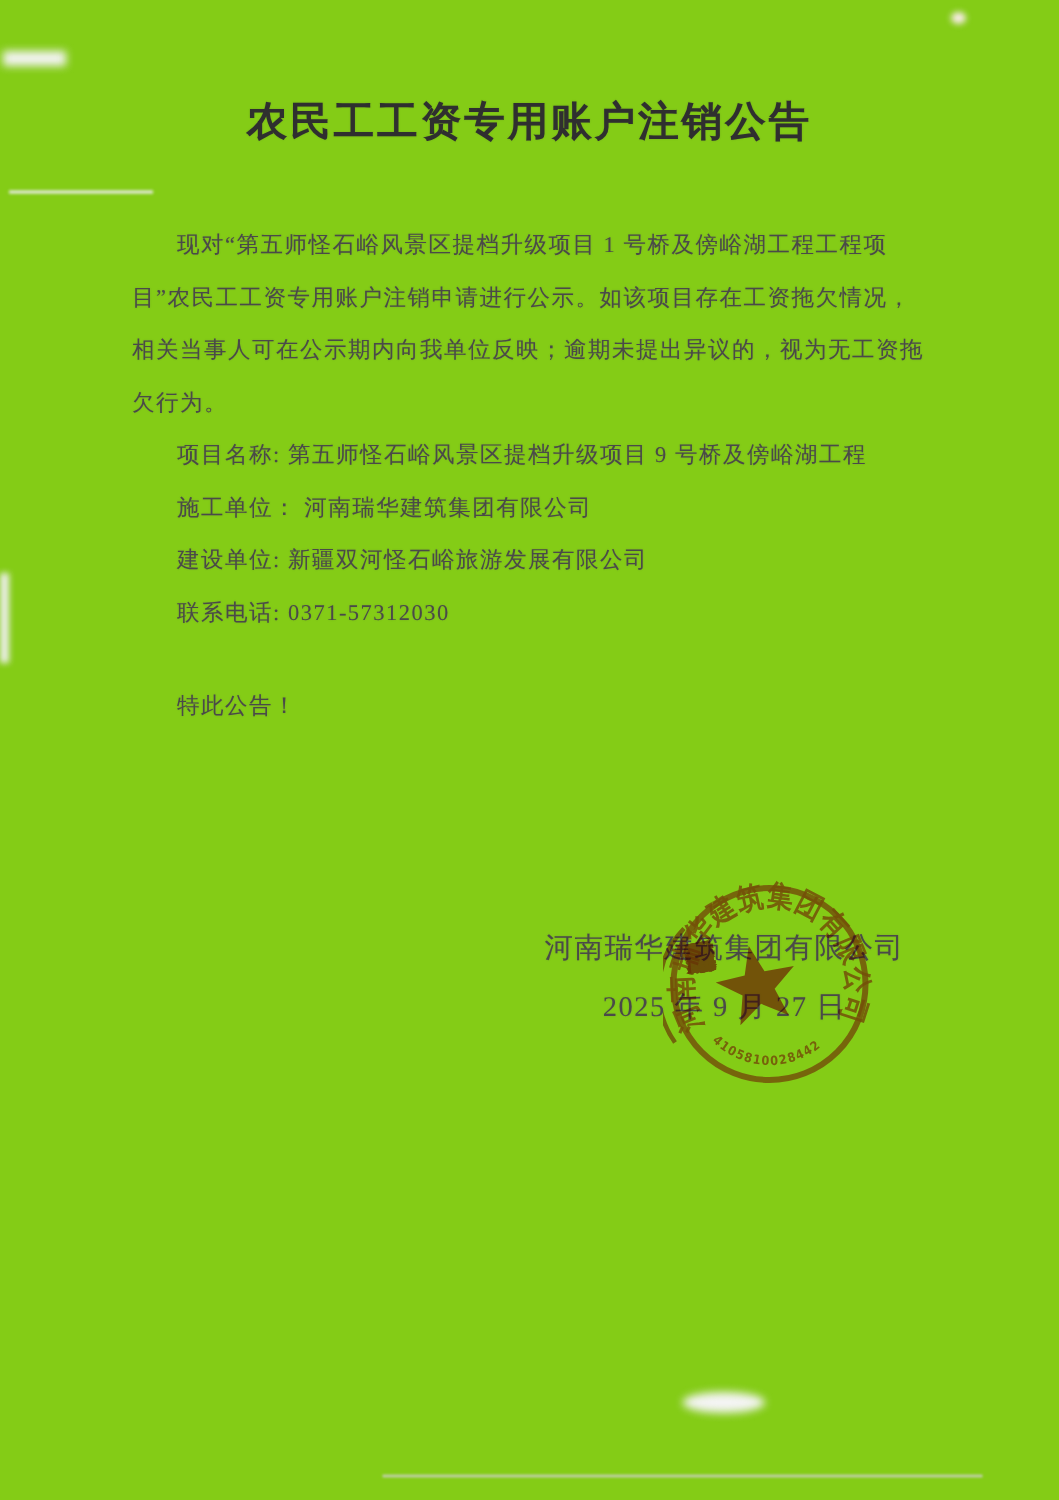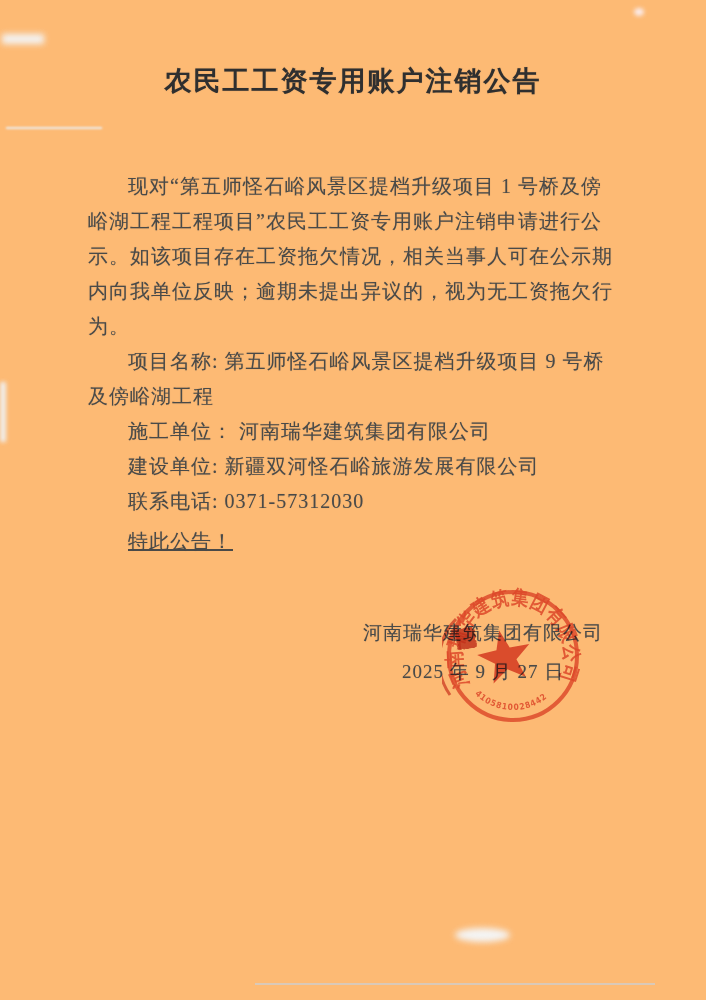--- a/index.html
+++ b/index.html
@@ -1,47 +1,47 @@
 <!DOCTYPE html>
 <html><head>
 <meta charset="utf-8">
 <style>
   html,body{margin:0;padding:0;background:#e9e9e9;}
   .page{
     position:relative;
     width:706px;height:1000px;
     margin:0 auto;
-    background:#fdba74;
+    background:#84cc16;
     overflow:hidden;
     font-family:"Liberation Serif","DejaVu Serif",serif;
     color:#4a4a48;
   }
   
   .doc-title{
     position:absolute;
     left:0;top:63px;width:706px;
     margin:0;
     text-align:center;
     font-size:27px;
     font-weight:bold;
     letter-spacing:2px;
     color:#2f2f2f;
     text-shadow:0 0 1px rgba(60,60,60,.35);
   }
   
   .content{
     position:absolute;
-    left:88px;top:169px;width:534px;
-    font-size:20px;
+    left:88px;top:147px;width:534px;
+    font-size:15px;
     line-height:35px;
     letter-spacing:1px;
     text-shadow:0 0 1px rgba(90,90,90,.4);
   }
   .content p{margin:0;text-indent:2em;}
-  .content p.closing{margin-top:5px;text-decoration:underline;}
+  .content p.closing{margin-top:27px;}
   
   .signature{
     position:absolute;
     left:350px;top:613px;width:266px;
     text-align:center;
     font-size:19px;
     line-height:39px;
     letter-spacing:1px;
     text-shadow:0 0 1px rgba(90,90,90,.4);
   }

